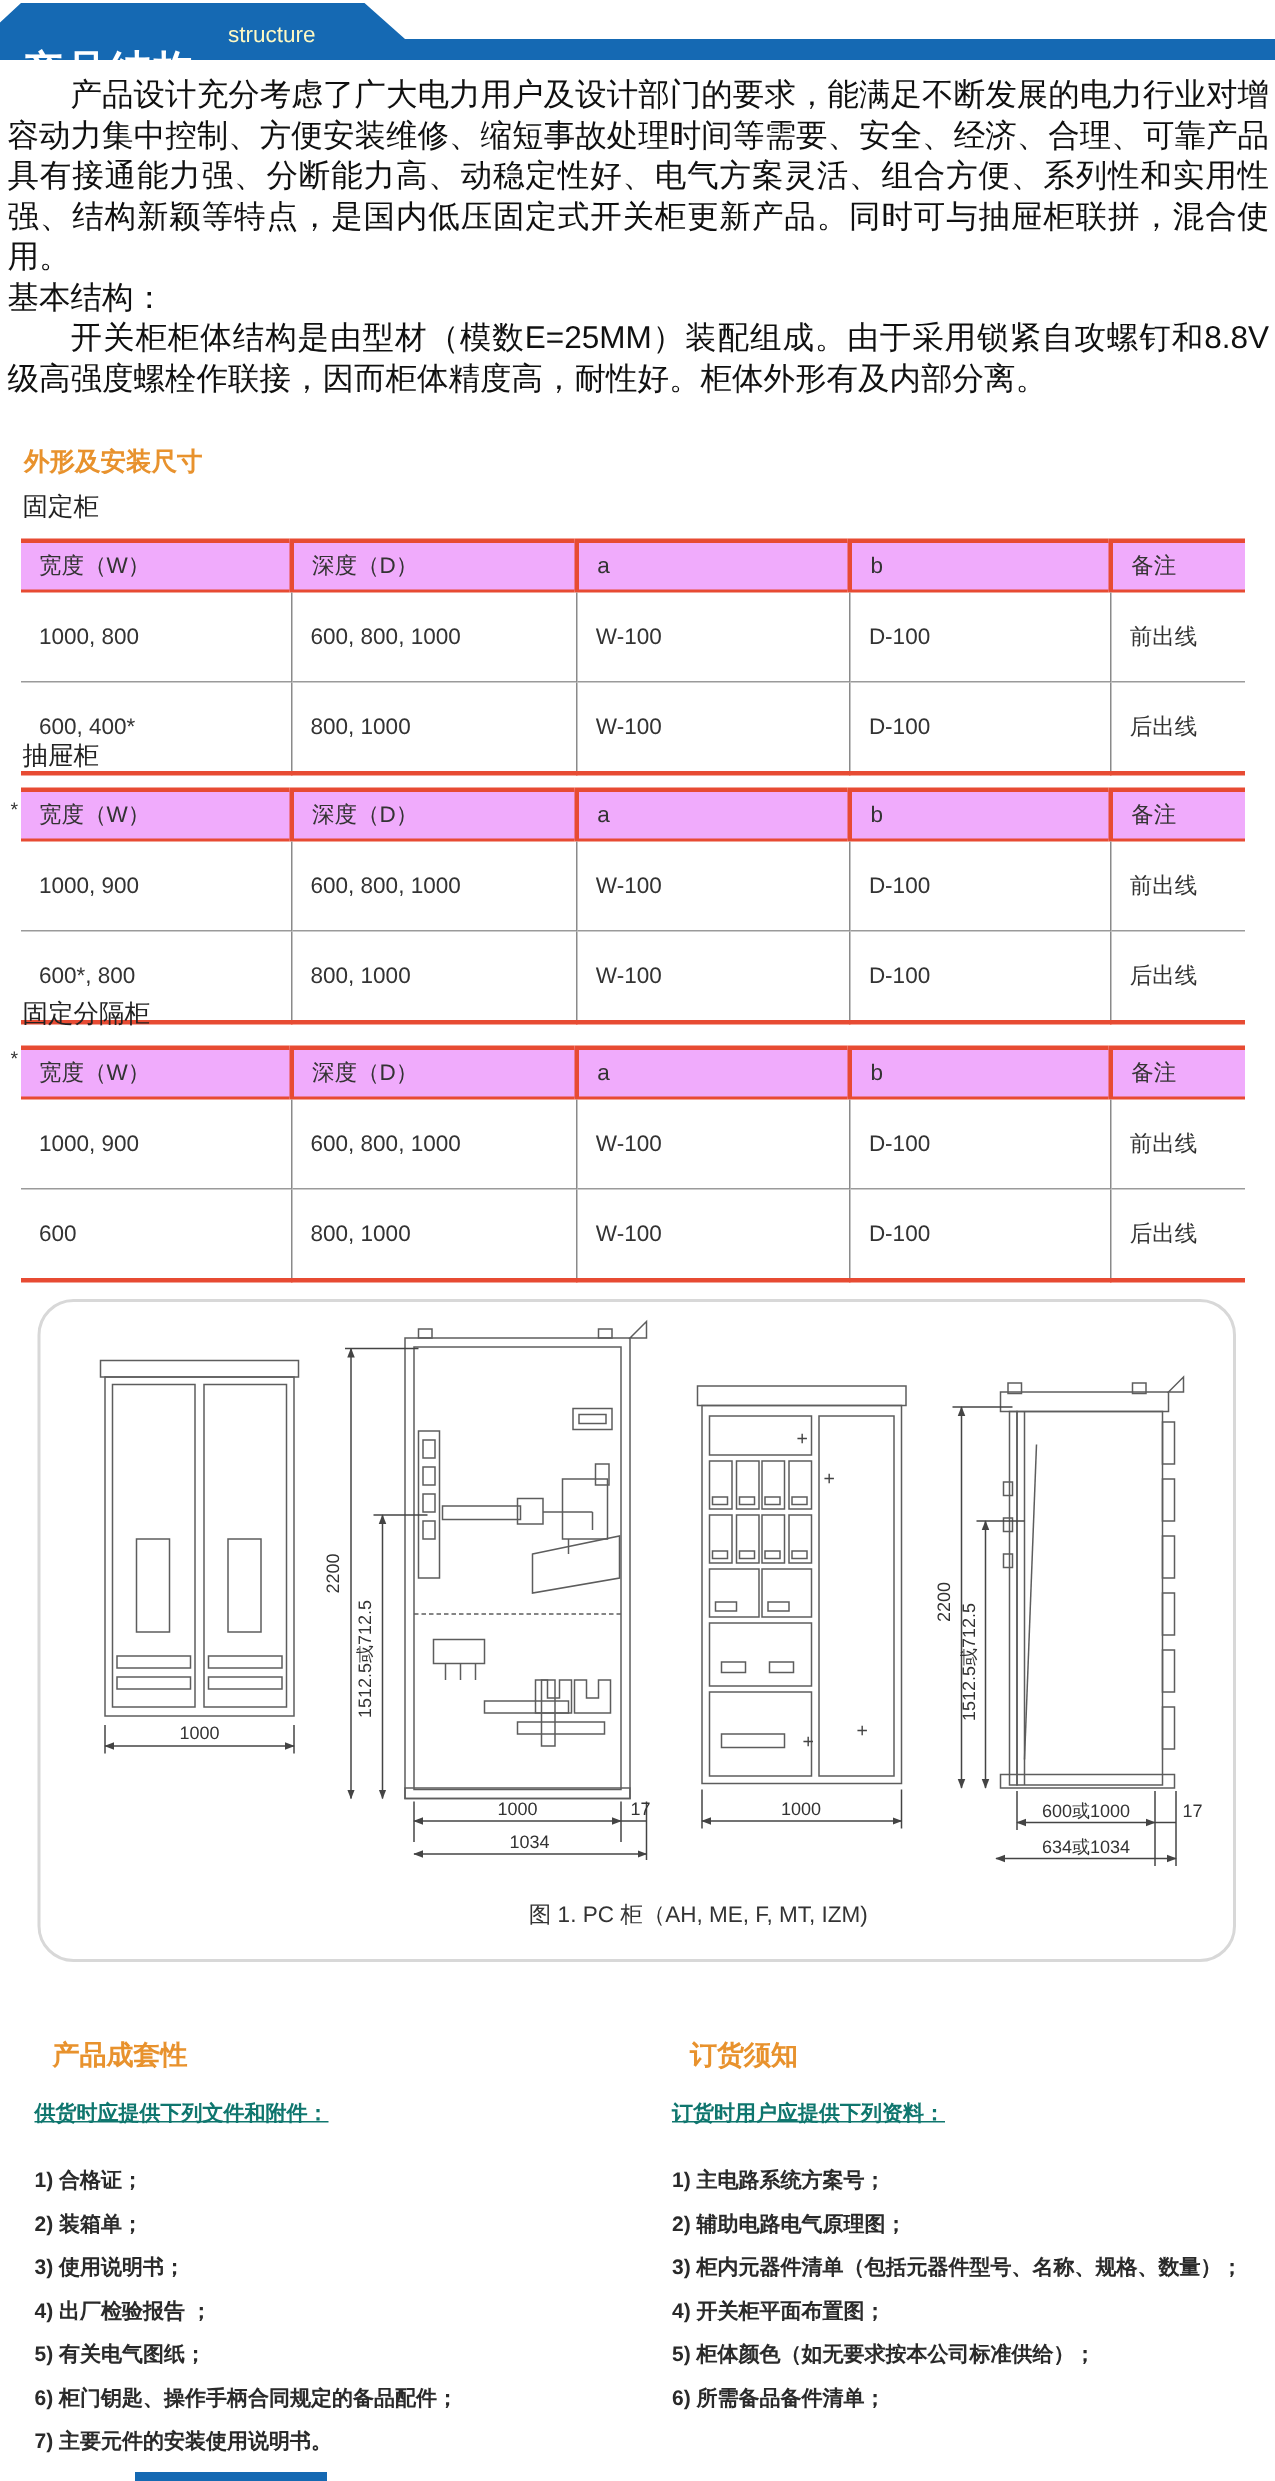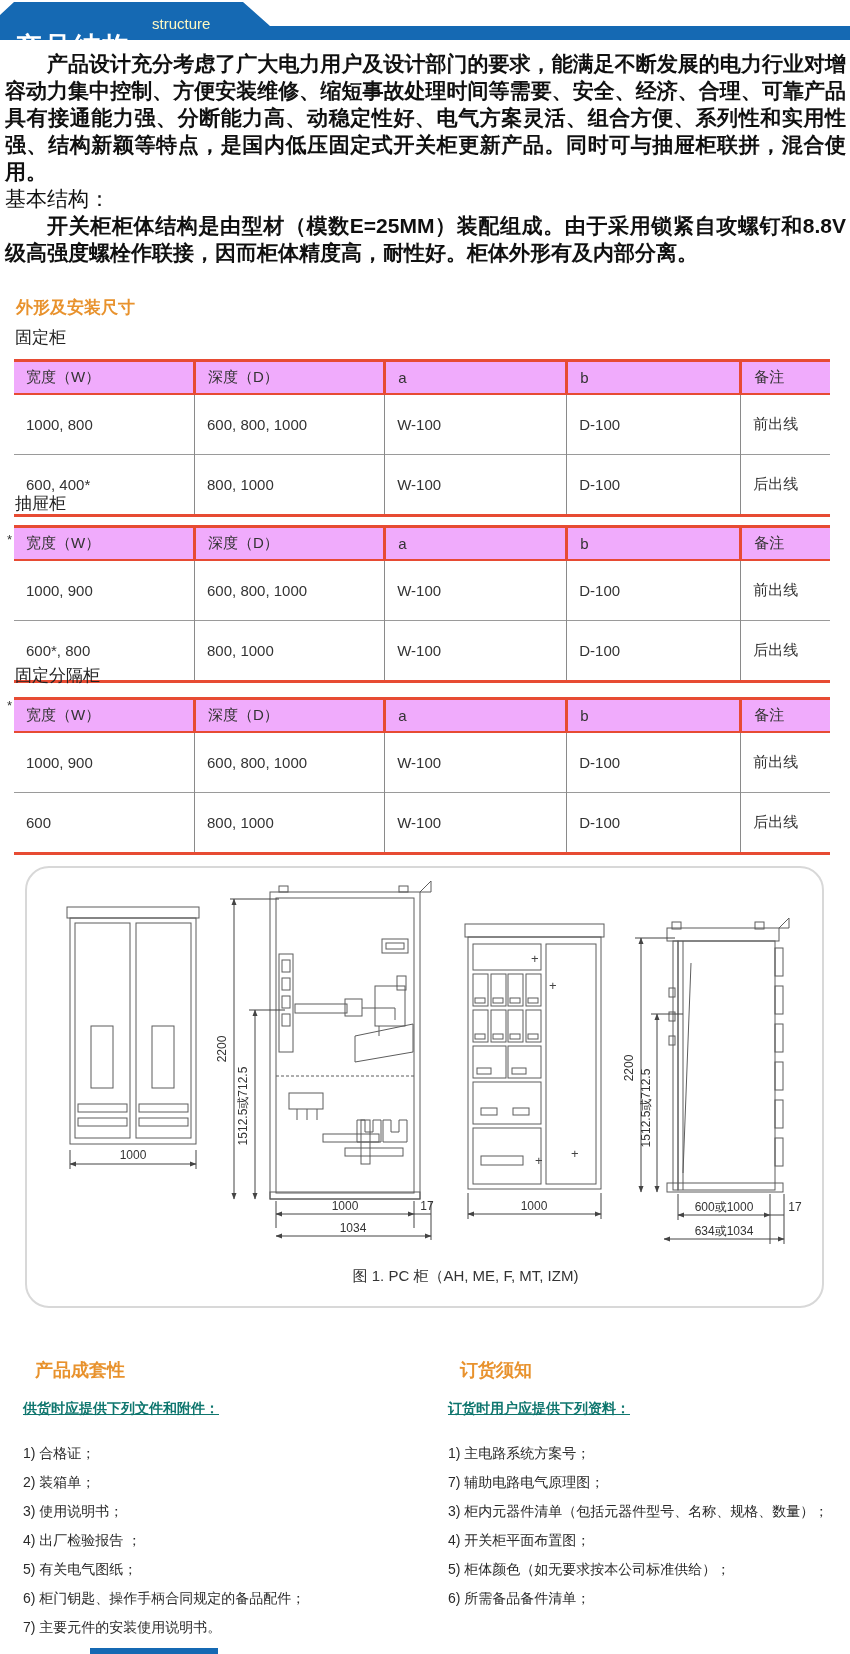--- a/index.html
+++ b/index.html
@@ -9,21 +9,21 @@
   }
   
   .banner{position:absolute;top:2px;left:0;width:850px;height:38px;background:#1569b3;
     clip-path:polygon(14px 0,243px 0,270px 24px,850px 24px,850px 38px,0 38px,0 13px);}
   .banner-title{position:absolute;left:15px;top:0px;font-size:27px;font-weight:bold;color:#fff;letter-spacing:2px;margin-top:27px;}
   .banner-sub{position:absolute;left:152px;top:13px;font-size:15px;color:#fef9c3;}
   
   .intro{position:absolute;top:50px;left:5px;width:841px;font-size:21px;line-height:27px;
     text-align:justify;color:#101010;}
   .intro p{margin:0;}
-  .intro .indent{text-indent:2em;font-weight:bold;}
+  .intro .indent{text-indent:2em;}
   
   .sec-title{position:absolute;top:296px;left:16px;font-size:17px;font-weight:bold;color:#e8922d;}
   
   .tblock{position:absolute;left:14px;width:820px;}
   #tb1{top:326px;} #tb2{top:492px;} #tb3{top:664px;}
   .tbl-name{font-size:17px;color:#222;margin:0 0 10px 1px;}
   table.dim{width:816px;border-collapse:collapse;border-top:3px solid #e74b33;
     border-bottom:3px solid #e74b33;font-size:15px;color:#333;table-layout:fixed;}
   .dim th{background:#f0abfc;font-weight:normal;text-align:left;padding:6px 12px;
     border-left:3px solid #e74b33;border-bottom:2px solid #e74b33;}
@@ -41,21 +41,21 @@
   .fig-caption{position:absolute;left:0;bottom:20px;width:100%;text-align:center;
     font-size:15px;color:#333;margin-left:41px;}
   .dimtxt{font-size:12px;fill:#333;stroke:none;}
   .plus{font-size:13px;fill:#444;stroke:none;}
   
   .bcol{position:absolute;top:1358px;}
   #bleft{left:23px;width:405px;}
   #bright{left:448px;width:395px;}
   .bcol-title{font-size:18px;font-weight:bold;color:#e8922d;margin:0 0 18px 12px;}
   .doc-intro{font-size:14px;font-weight:600;color:#0f766e;margin:0 0 21px 0;text-decoration:underline;}
-  .doc-item{font-size:14px;font-weight:400;color:#2a2a2a;line-height:29px;}
+  .doc-item{font-size:14px;font-weight:700;color:#2a2a2a;line-height:29px;}
   
   .frag{position:absolute;left:90px;top:1648px;width:128px;height:6px;background:#1569b3;}
 </style>
 </head>
 <body>
 
 <div class="banner">
   <span class="banner-title">产品结构</span>
   <span class="banner-sub">structure</span>
 </div>
@@ -333,21 +333,21 @@
       <div class="doc-item">6) 柜门钥匙、操作手柄合同规定的备品配件；</div>
       <div class="doc-item">7) 主要元件的安装使用说明书。</div>
     </div>
 </div>
 
 <div class="bcol" id="bright">
   <div class="bcol-title">订货须知</div>
   <div class="doc-intro">订货时用户应提供下列资料：</div>
   <div>
       <div class="doc-item">1) 主电路系统方案号；</div>
-      <div class="doc-item">7) 辅助电路电气原理图；</div>
+      <div class="doc-item">2) 辅助电路电气原理图；</div>
       <div class="doc-item">3) 柜内元器件清单（包括元器件型号、名称、规格、数量）；</div>
       <div class="doc-item">4) 开关柜平面布置图；</div>
       <div class="doc-item">5) 柜体颜色（如无要求按本公司标准供给）；</div>
       <div class="doc-item">6) 所需备品备件清单；</div>
     </div>
 </div>
 
 <div class="frag"></div>
 
 </body></html>

